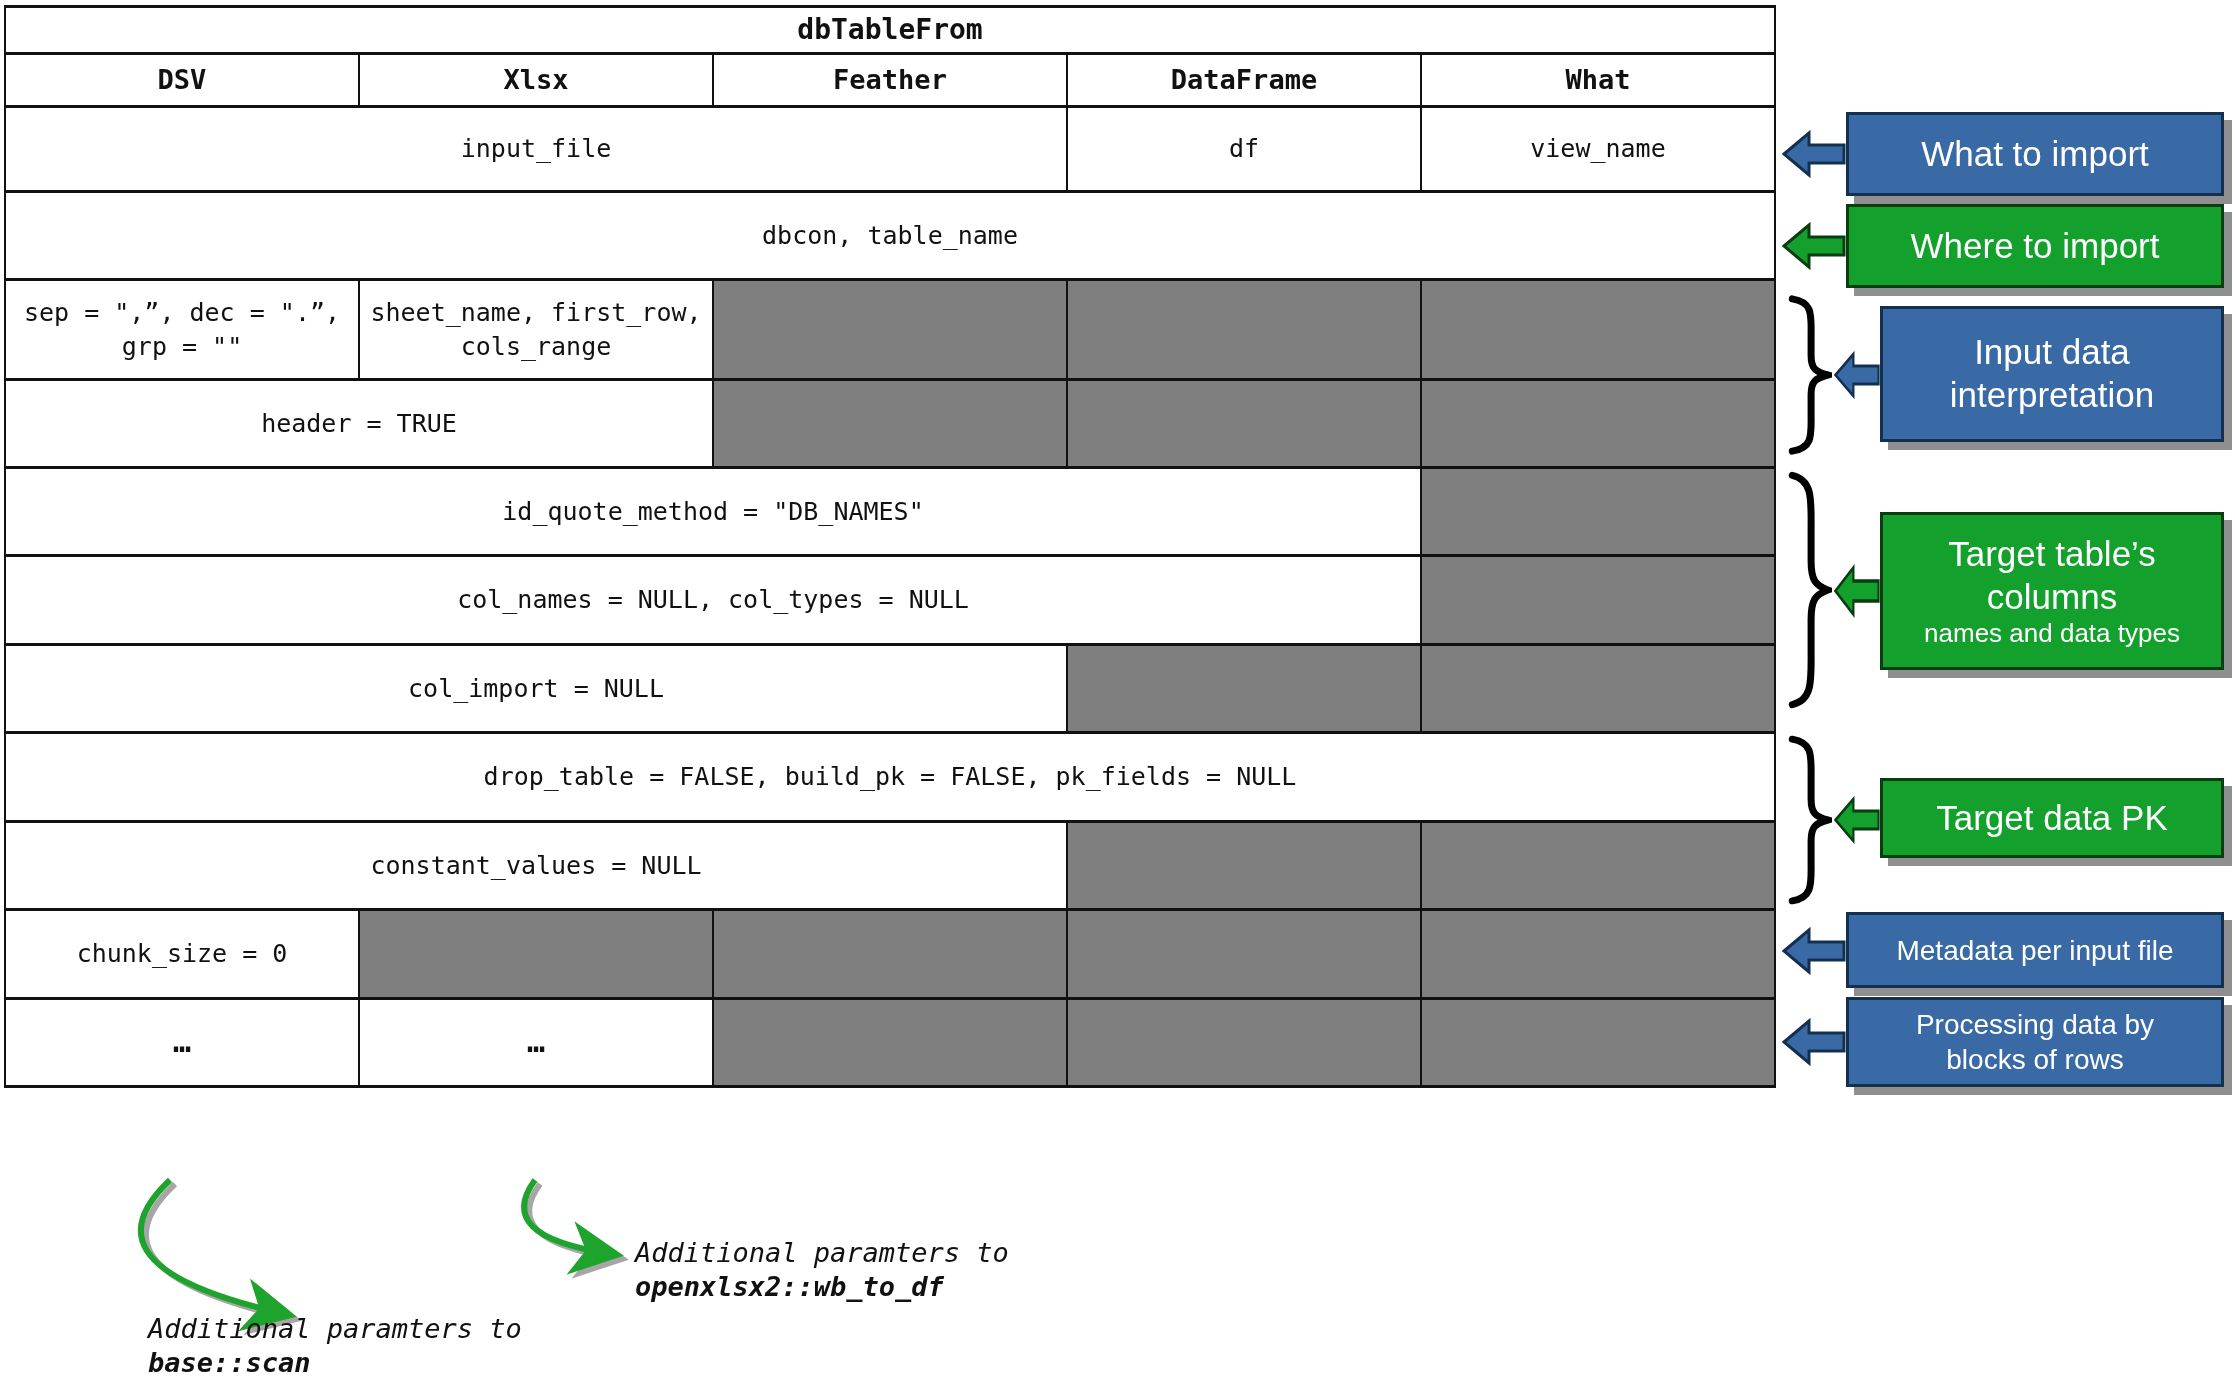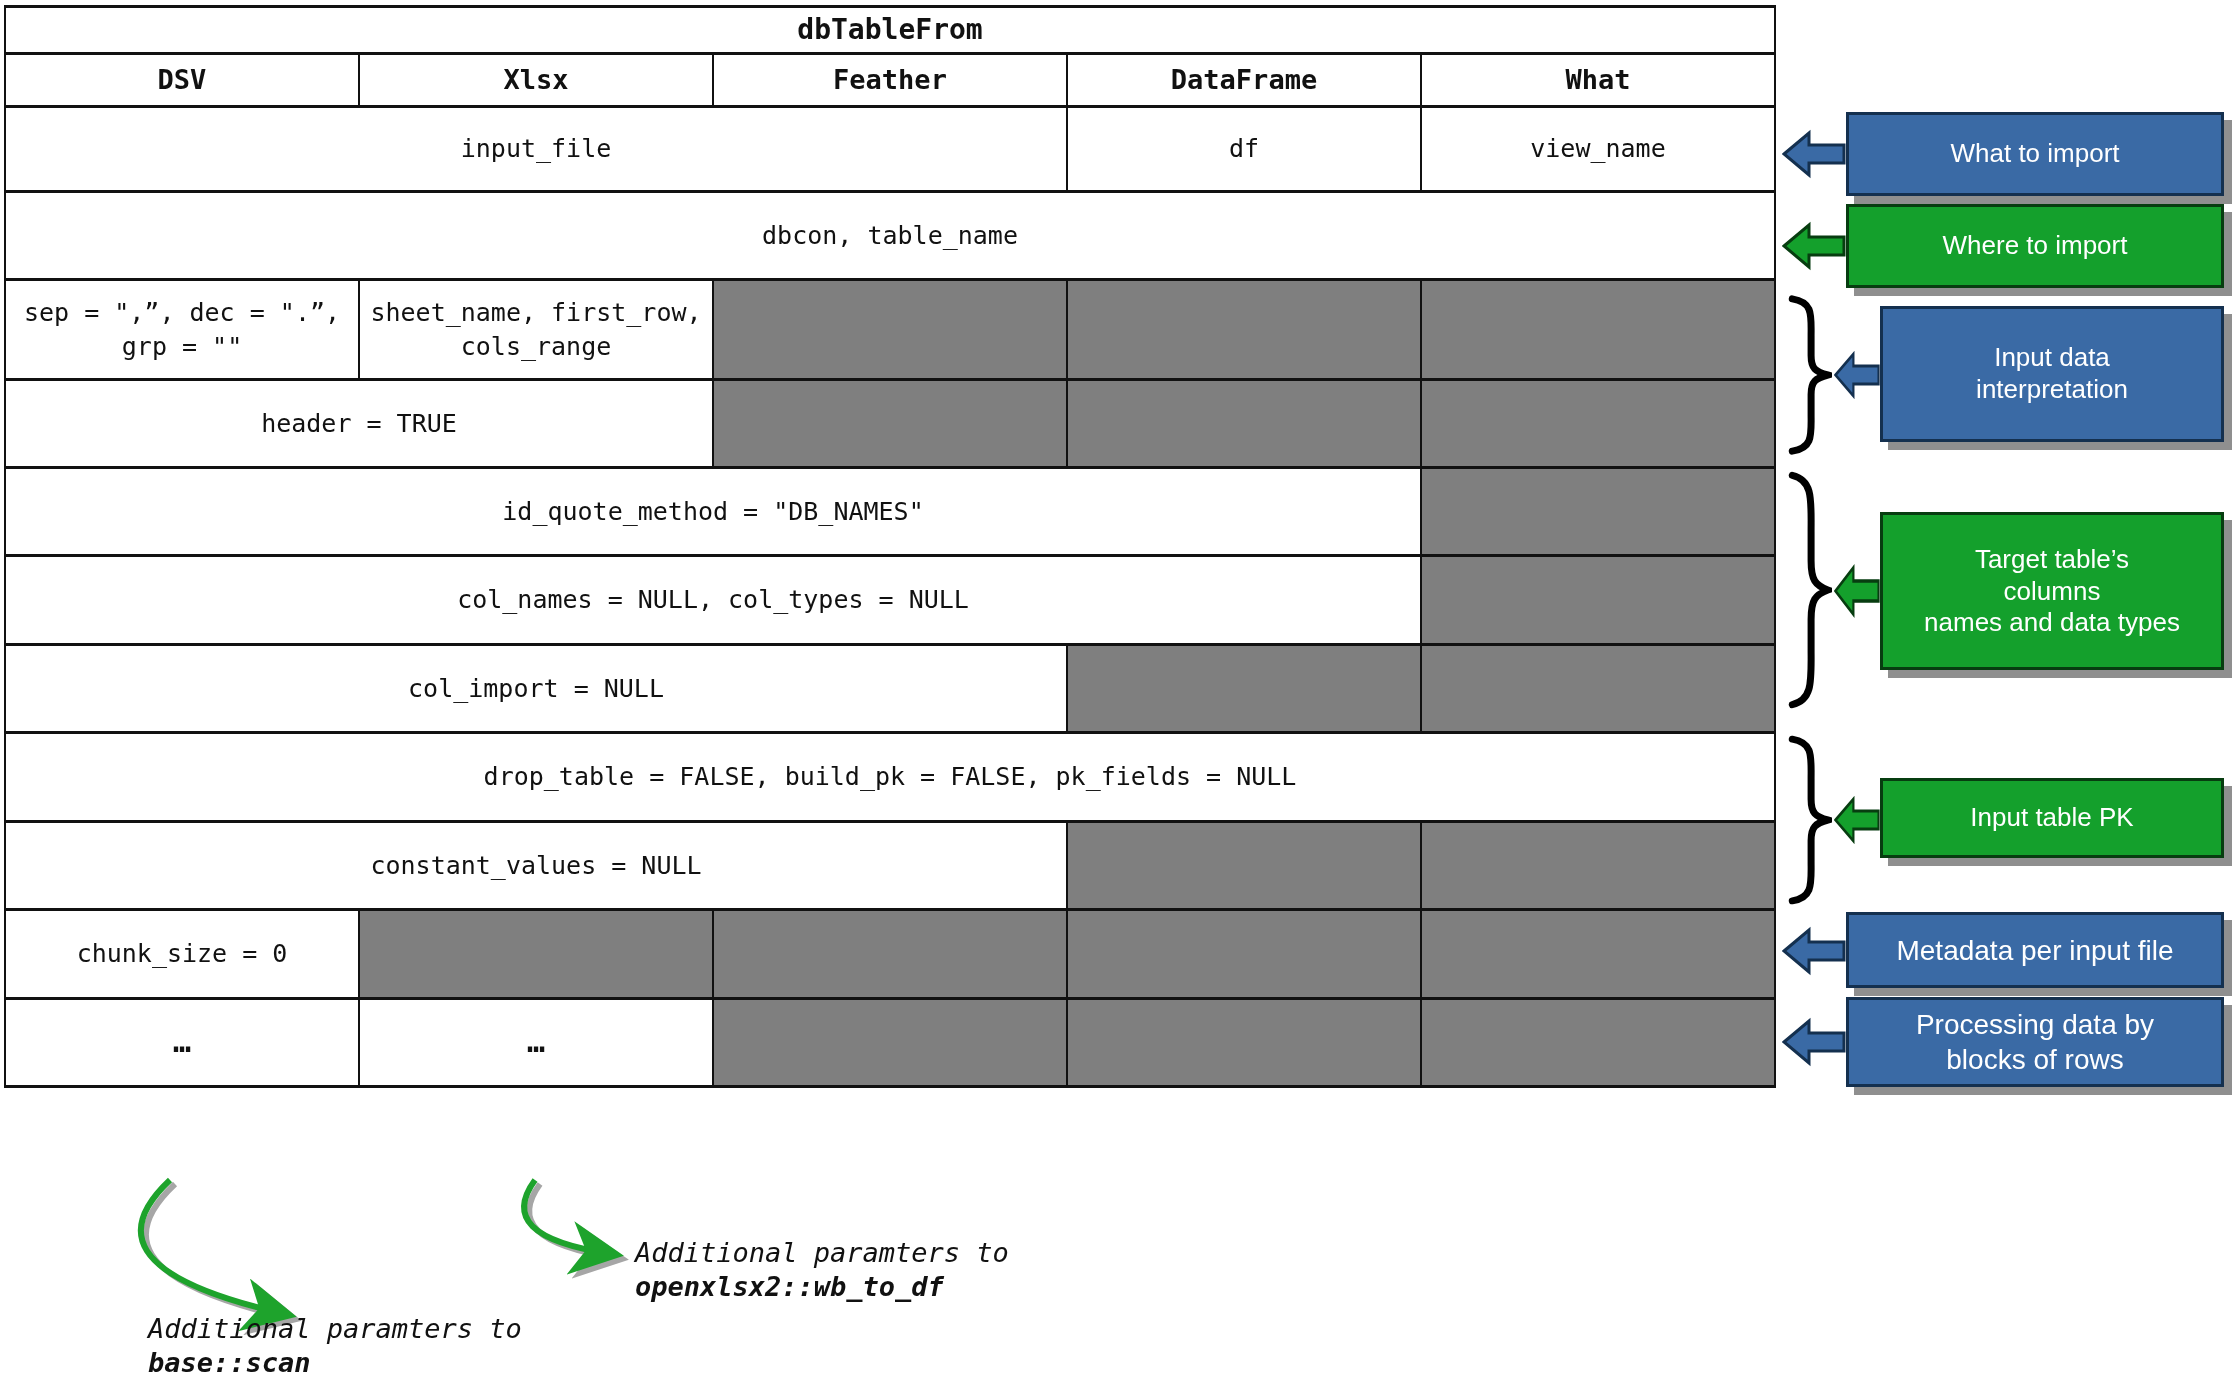--- a/index.html
+++ b/index.html
@@ -23,21 +23,21 @@
   .ptable td.gray{background:#7f7f7f;}
   .ptable td.dots{font-weight:bold;font-size:30px;}
   
   .ann-box{
     position:absolute;display:flex;flex-direction:column;justify-content:center;align-items:center;
     font-family:"Liberation Sans", sans-serif;color:#fff;text-align:center;
     border:3px solid;box-shadow:8px 8px 0 #8f8f8f;box-sizing:border-box;
   }
   .ann-box.blue{background:#3a6aa5;border-color:#14304f;}
   .ann-box.green{background:#14a02c;border-color:#073d10;}
-  .ann-label{white-space:pre-line;font-size:26px;line-height:1.22;}
+  .ann-label{white-space:pre-line;font-size:35px;line-height:1.22;}
   .ann-label.small{font-size:28px;line-height:1.25;}
   .ann-sublabel{font-size:26px;line-height:1.15;text-align:right;}
   .ann-arrow{position:absolute;}
   .ann-arrow polygon{stroke-width:3px;stroke-linejoin:miter;}
   .ann-arrow.blue polygon{fill:#3a6aa5;stroke:#14304f;}
   .ann-arrow.green polygon{fill:#14a02c;stroke:#073d10;}
   .brace{position:absolute;}
   .brace path{stroke:#000;fill:none;stroke-width:7px;stroke-linecap:round;vector-effect:non-scaling-stroke;}
   
   .note{
@@ -167,21 +167,21 @@
   <div class="ann-sublabel">names and data types</div>
 </div>
 
 <svg class="brace" style="left:1786px;top:734px" width="46" height="172" viewBox="0 0 44 200" preserveAspectRatio="none">
   <path d="M 6 6 C 26 10 24 26 24 52 L 24 76 C 24 92 28 96 40 100 C 28 104 24 108 24 124 L 24 148 C 24 174 26 190 6 194"></path>
 </svg>
 <svg class="ann-arrow green" style="left:1834px;top:794px" width="46" height="52" viewBox="0 0 64 52" preserveAspectRatio="none">
   <polygon points="2,26 27,5 27,17 62,17 62,35 27,35 27,47"></polygon>
 </svg>
 <div class="ann-box green" style="left:1880px;top:778px;width:344px;height:80px">
-  <div class="ann-label">Input table PK</div>
+  <div class="ann-label">Target data PK</div>
 </div>
 
 <svg class="ann-arrow blue" style="left:1782px;top:925px" width="64" height="52" viewBox="0 0 64 52">
   <polygon points="2,26 27,5 27,17 62,17 62,35 27,35 27,47"></polygon>
 </svg>
 <div class="ann-box blue" style="left:1846px;top:912px;width:378px;height:76px">
   <div class="ann-label small">Metadata per input file</div>
 </div>
 
 <svg class="ann-arrow blue" style="left:1782px;top:1016px" width="64" height="52" viewBox="0 0 64 52">

